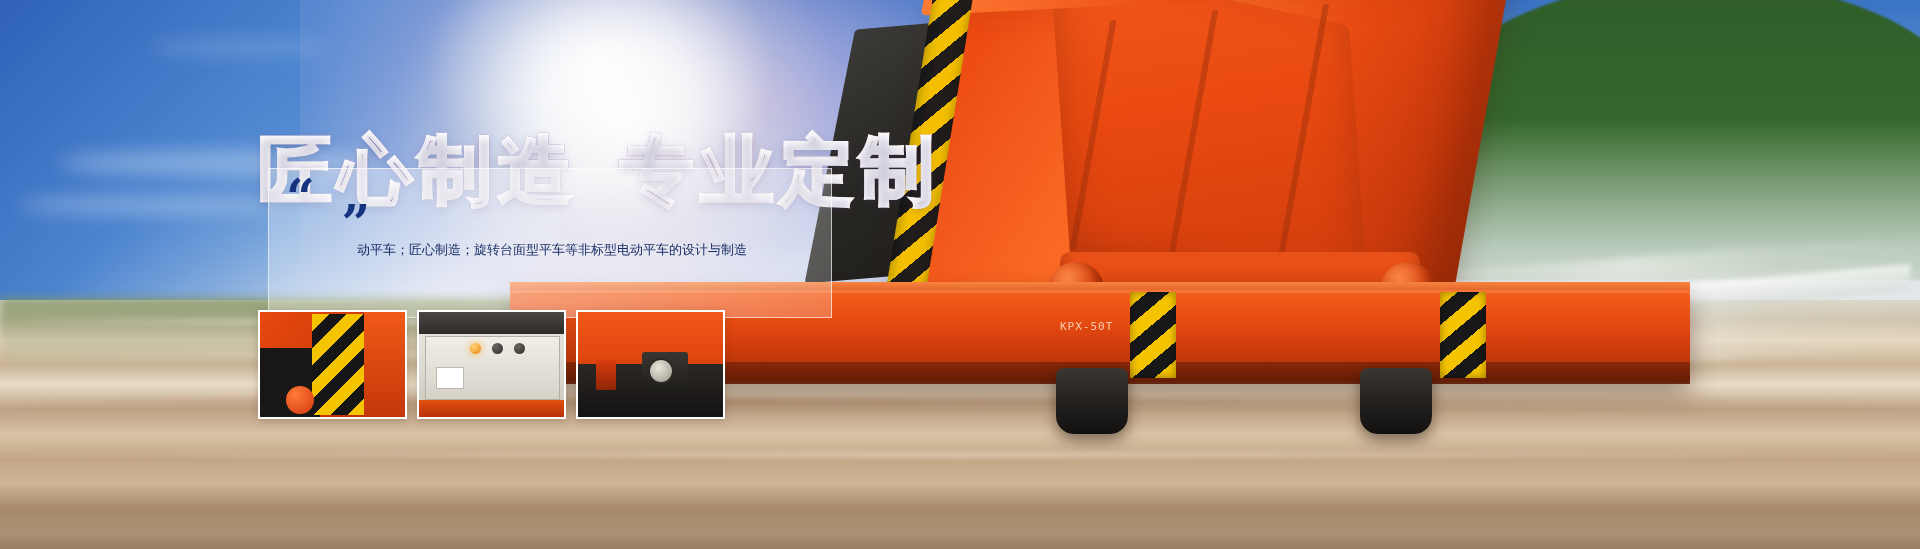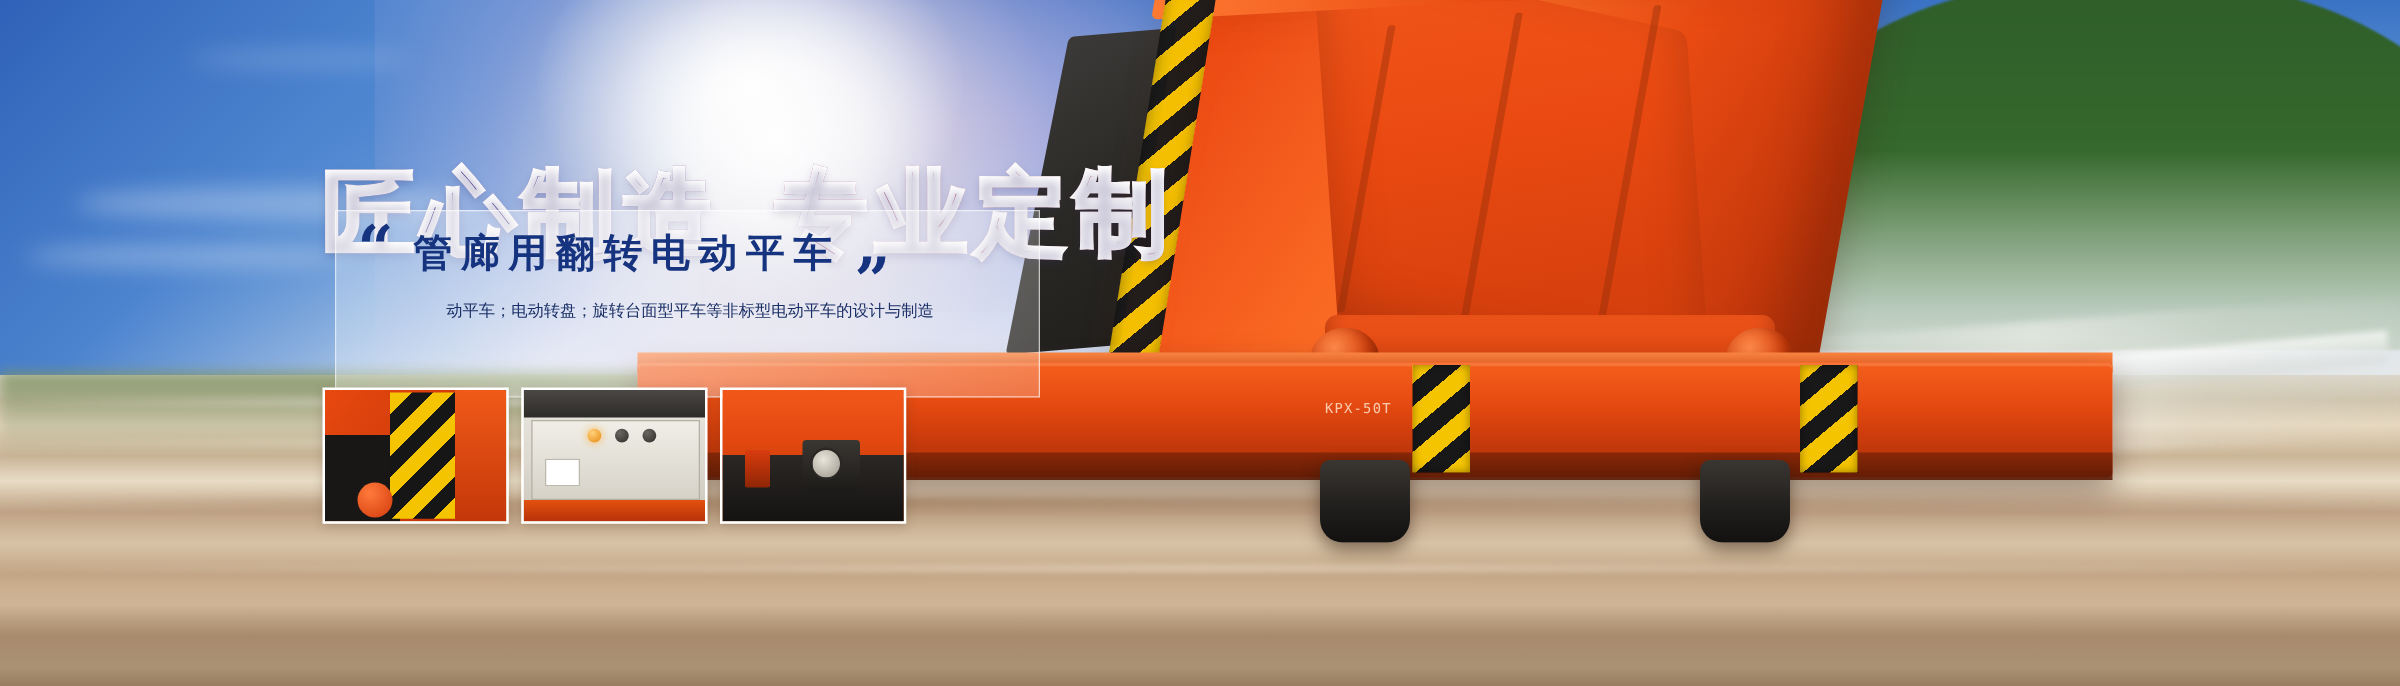--- a/index.html
+++ b/index.html
@@ -316,26 +316,25 @@
 
     <span class="cart-label">KPX-50T</span>
   </div>
 
   <h1 class="headline"><span>匠心制造</span><span class="headline-gap"></span><span>专业定制</span></h1>
 
   <div class="panel"></div>
 
   <div class="subtitle-row">
     <span class="quote-open">“</span>
-    <span class="subtitle">管廊用翻转电动平车</span>
     <span class="quote-close">“</span>
   </div>
 
   <div class="desc">
-    <div>动平车；电动转盘；旋转台面型平车等非标型电动平车的设计与制造</div>
+    <div>动平车；匠心制造；旋转台面型平车等非标型电动平车的设计与制造</div>
   </div>
 
   <div class="thumbs">
 
     <div class="thumb t1">
       <div class="t1-right"></div>
       <div class="t1-dark"></div>
       <div class="t1-haz"></div>
       <div class="t1-ball"></div>
     </div>

